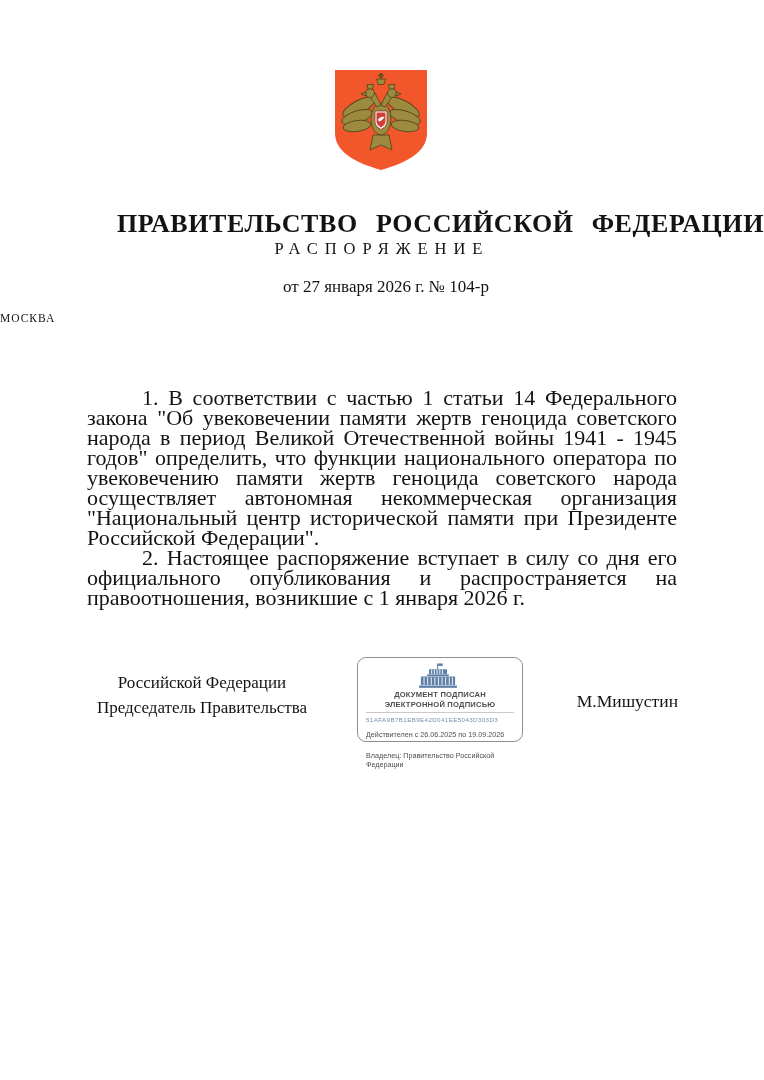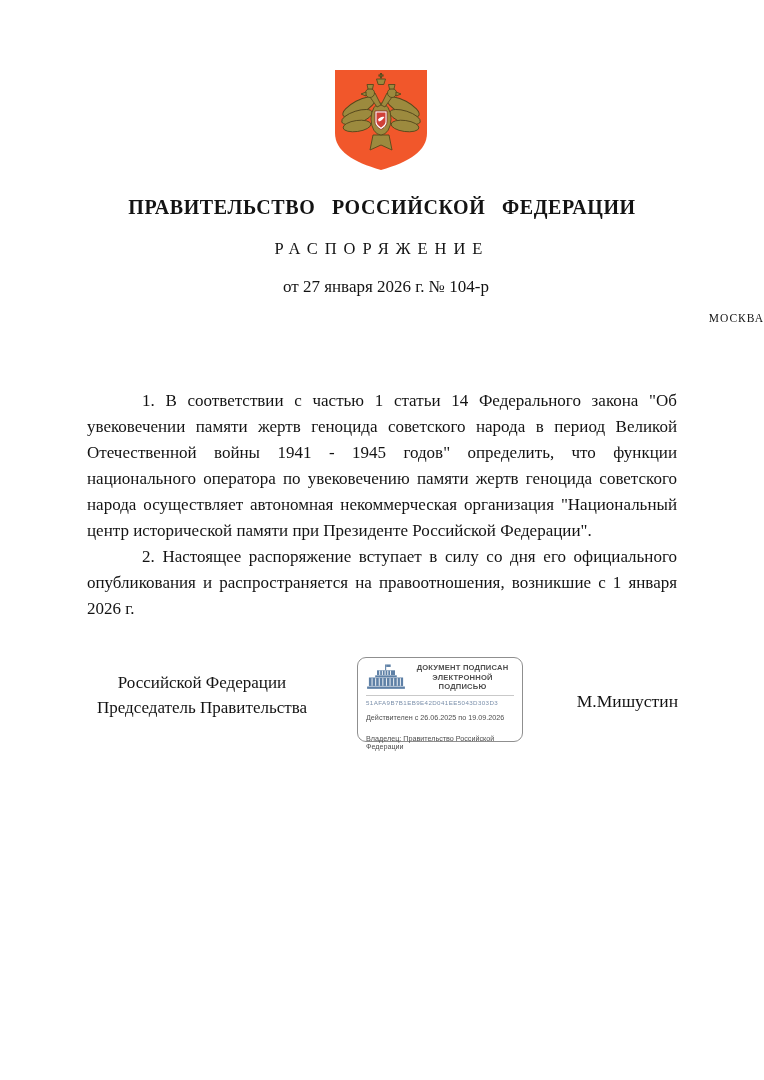--- a/index.html
+++ b/index.html
@@ -14,23 +14,23 @@
   .page { position: absolute; inset: 0; background: #ffffff; }
 
   .emblem {
     position: absolute;
     left: 331px; top: 67px;
     width: 100px; height: 106px;
   }
 
   .gov-title {
     position: absolute;
-    left: 0; right: 0; top: 196px;
-    text-align: center;
-    font-size: 20px;
+    left: 0; right: 0; top: 209px;
+    text-align: right;
+    font-size: 26px;
     font-weight: bold;
     letter-spacing: 0.6px;
     word-spacing: 11px;
   }
   .doc-type {
     position: absolute;
     left: 0; right: 0; top: 239px;
     text-align: center;
     font-size: 16.5px;
     letter-spacing: 7px;
@@ -38,30 +38,30 @@
   .date-line {
     position: absolute;
     left: 0; right: 0; top: 277px;
     text-align: center;
     font-size: 17px;
     margin-left: 8px;
   }
   .city {
     position: absolute;
     left: 0; right: 0; top: 312px;
-    text-align: right;
+    text-align: left;
     font-size: 11.5px;
     letter-spacing: 1px;
   }
 
   .doc-body {
     position: absolute;
     left: 87px; right: 87px; top: 388px;
-    font-size: 17px;
-    line-height: 26px;
+    font-size: 22px;
+    line-height: 20px;
     text-align: justify;
   }
   .doc-body p { text-indent: 55px; }
 
   .sig-row { position: absolute; left: 0; right: 0; top: 655px; height: 95px; }
   .sig-position {
     position: absolute;
     left: 88px; top: 15px;
     width: 228px;
     text-align: center;
@@ -81,20 +81,21 @@
     border: 1.6px solid #8f8f8f;
     border-radius: 9px;
     background: #fff;
     font-family: "Liberation Sans", sans-serif;
     padding: 5px 8px 4px 8px;
   }
   .stamp-head {
     display: flex; align-items: center;
     padding-bottom: 3px;
     border-bottom: 1px solid #c9c9c9;
+    flex-direction: column;
   }
   .stamp-head .bld { flex: 0 0 auto; margin-right: 5px; }
   .stamp-title {
     flex: 1;
     text-align: center;
     font-size: 7.6px;
     font-weight: bold;
     color: #4e4e4e;
     line-height: 9.5px;
     letter-spacing: 0.2px;

